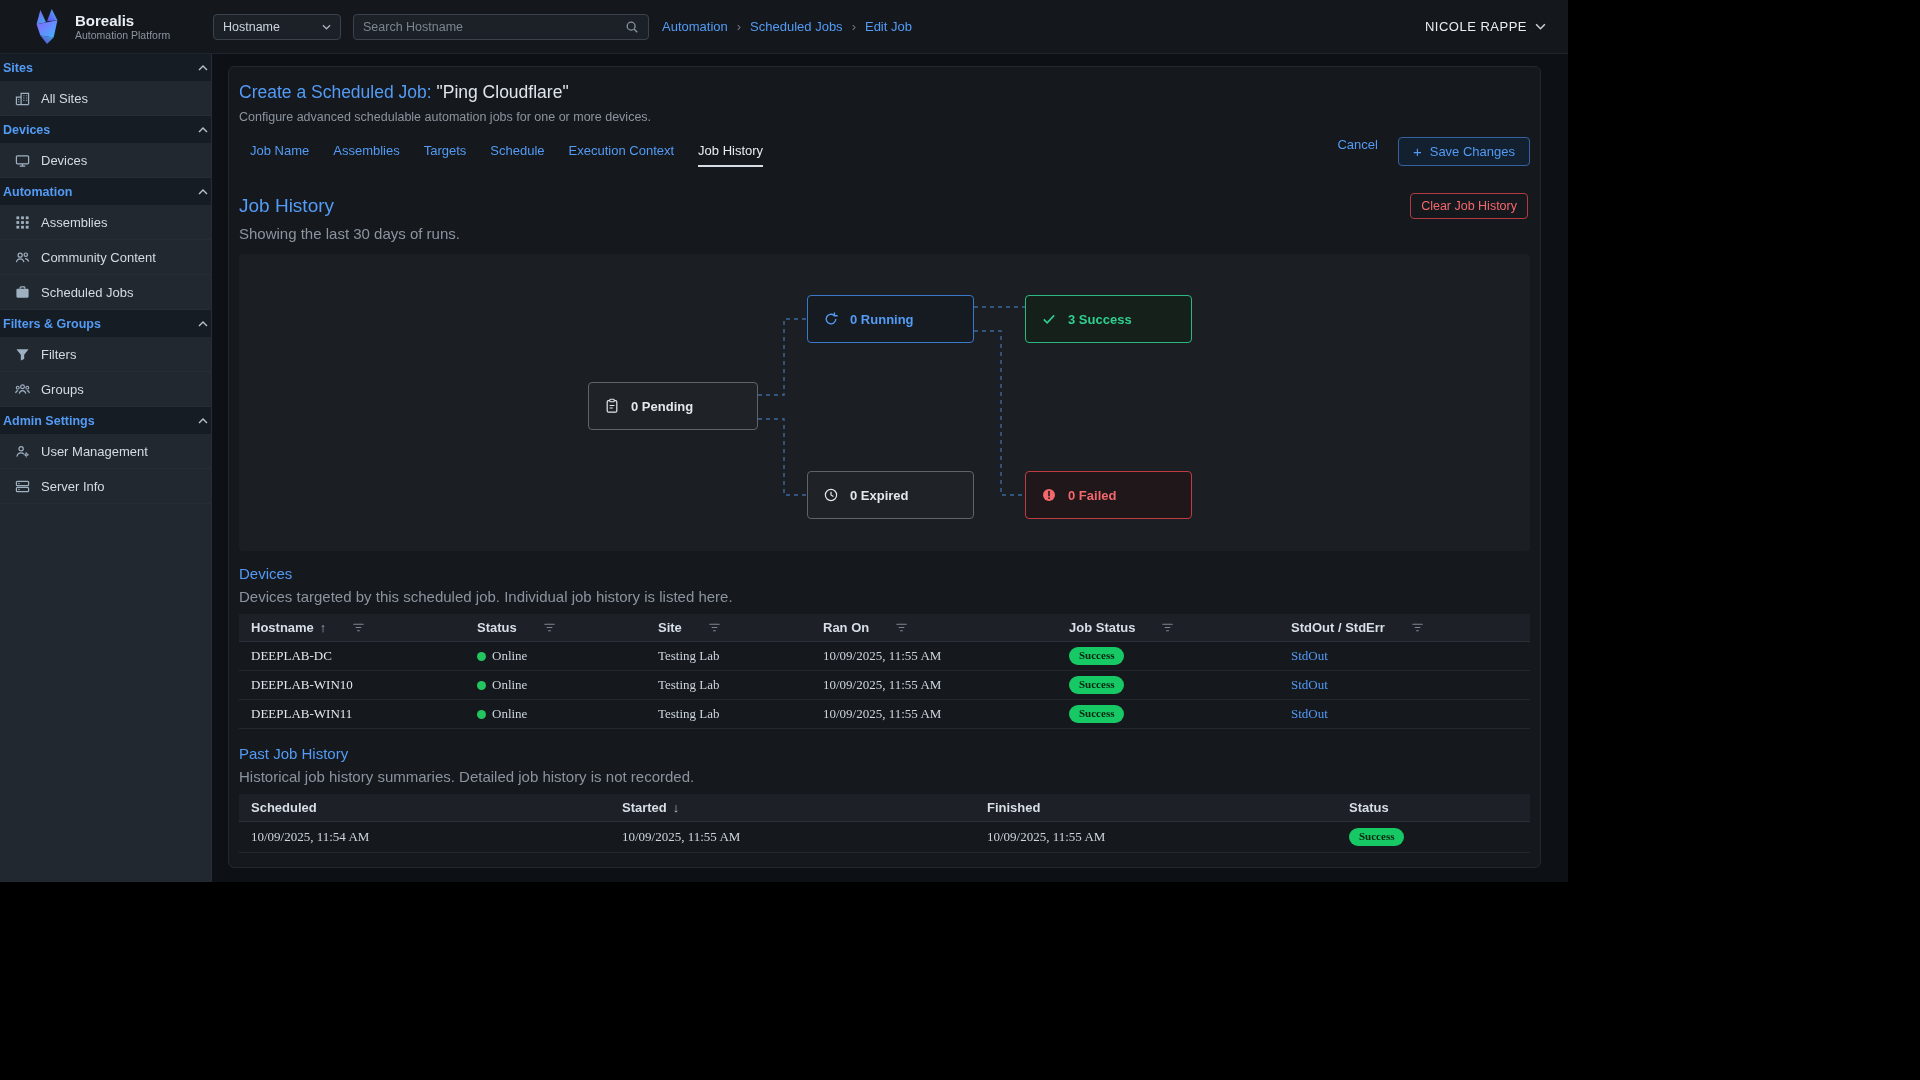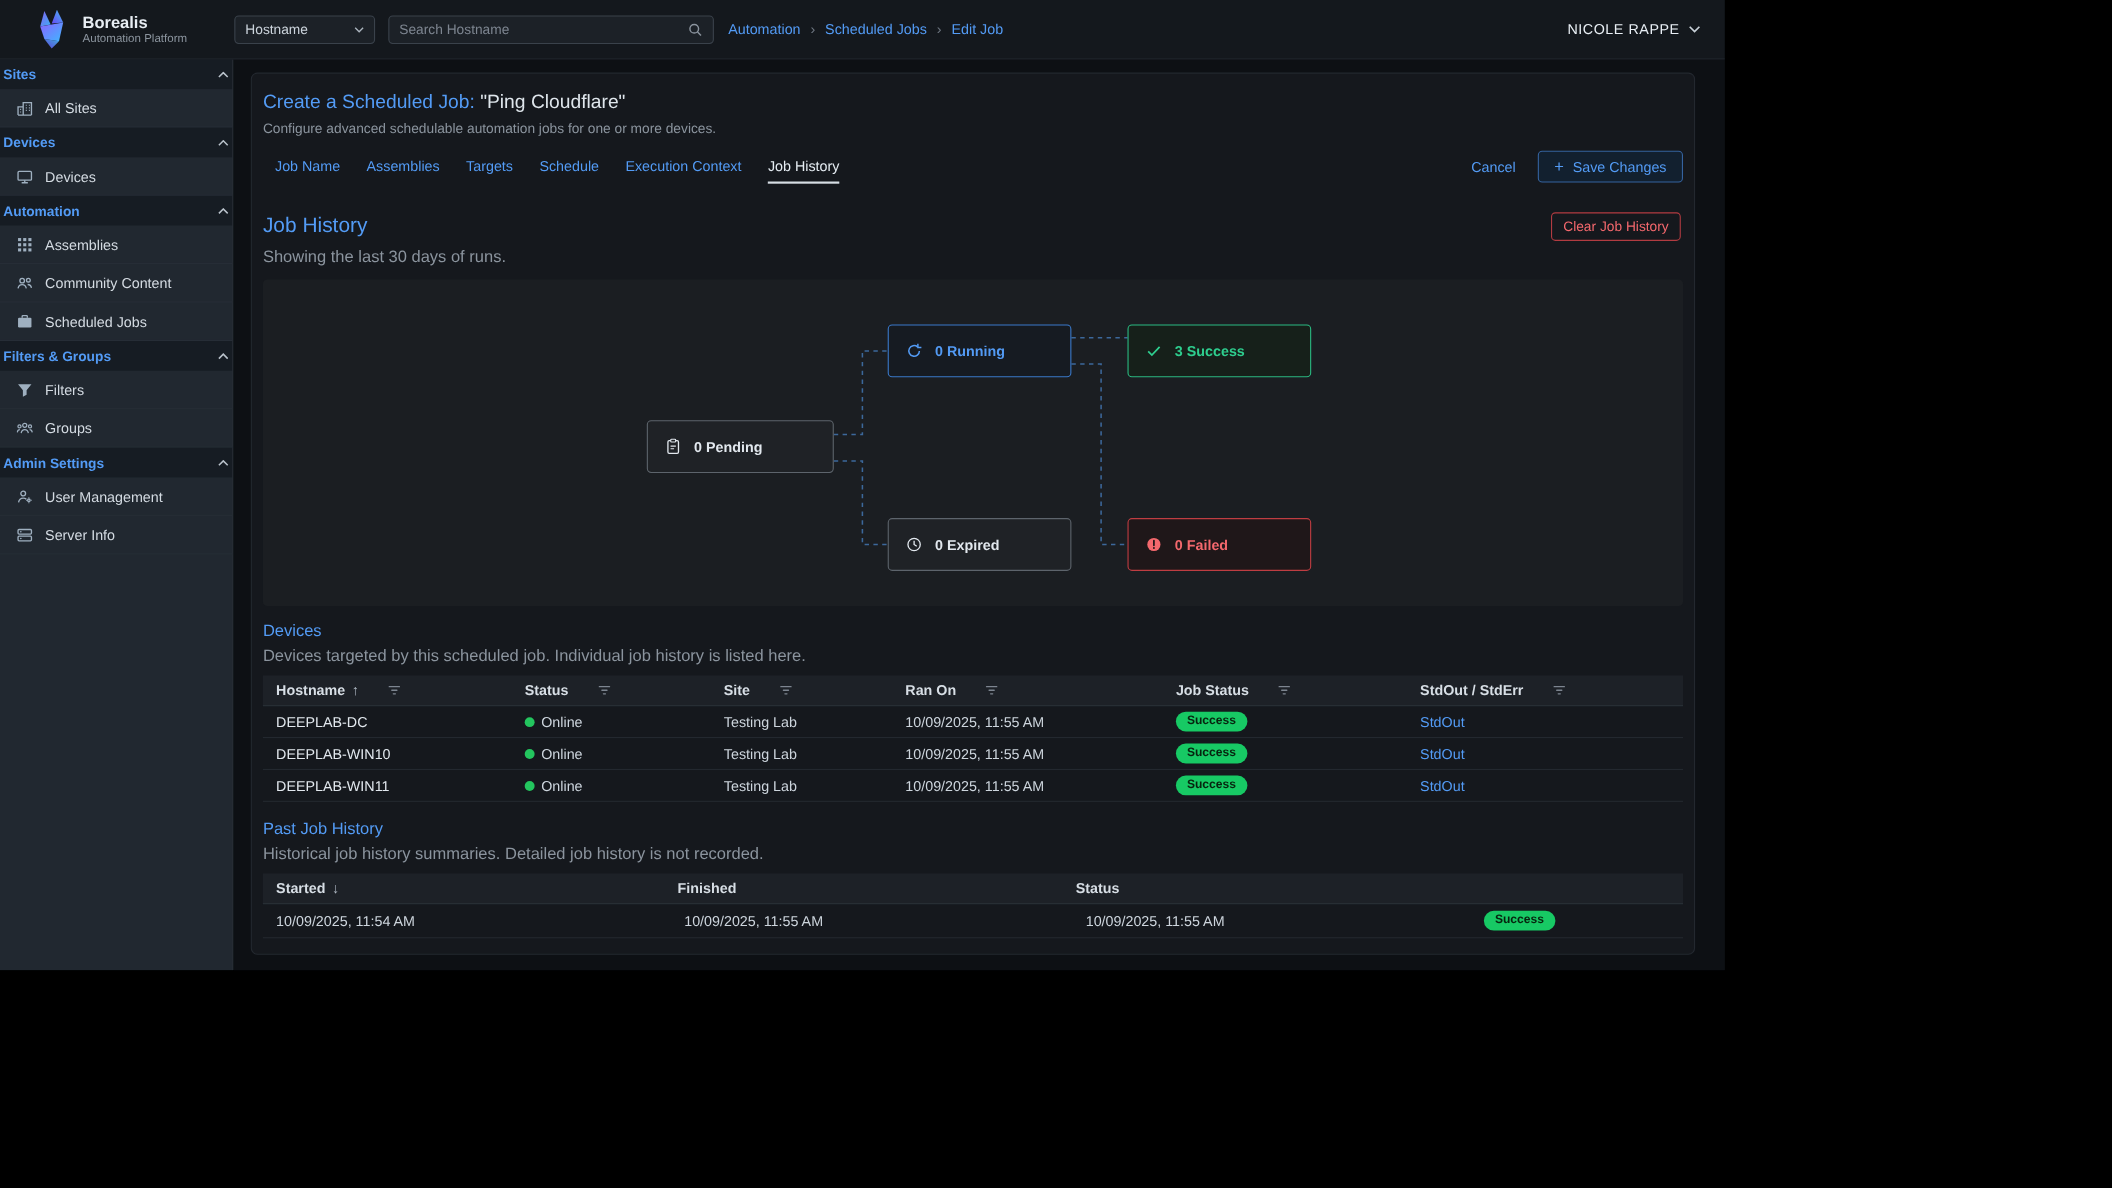--- a/index.html
+++ b/index.html
@@ -37,21 +37,21 @@
 
   .page-title { font-size:17.5px; font-weight:500; }
   .t-blue { color:#539bf5; }
   .t-name { color:#dfe6ec; }
   .page-sub { margin-top:7px; font-size:12.5px; color:#8b949e; }
 
   .tabs-row { margin-top:13px; display:flex; align-items:center; }
   .tabs { display:flex; gap:24px; margin-left:11px; }
   .tab { font-size:13px; color:#539bf5; text-decoration:none; padding-bottom:7px; border-bottom:2px solid transparent; cursor:pointer; white-space:nowrap; }
   .tab.active { color:#e6edf3; border-bottom-color:#d6dde4; }
-  .tab-actions { margin-left:auto; display:flex; align-items:center; gap:20px; margin-bottom:6px; }
+  .tab-actions { margin-left:auto; display:flex; gap:20px; margin-bottom:6px; }
   .cancel-link { color:#539bf5; font-size:13px; text-decoration:none; cursor:pointer; }
   .save-btn { display:flex; align-items:center; gap:8px; height:29px; padding:0 14px; background:#12202f; border:1px solid #35639f; border-radius:4px; color:#539bf5; font-size:13px; cursor:pointer; font-family:inherit; }
   .save-btn .plus { font-size:15px; line-height:1; }
 
   .sec-head-row { display:flex; align-items:center; margin-top:21px; }
   .sec-h1 { font-size:19px; font-weight:500; color:#539bf5; }
   .sec-h2 { font-size:15px; font-weight:500; color:#539bf5; }
   .sec-desc { margin-top:6px; font-size:15px; color:#8b949e; }
   .clear-btn { margin-left:auto; margin-right:2px; height:26px; padding:0 10px; background:transparent; border:1px solid #b23b41; border-radius:4px; color:#f4686d; font-size:12.5px; cursor:pointer; font-family:inherit; }
 
@@ -63,21 +63,21 @@
   .fb-pending { left:349px; top:128px; width:170px; border-color:#5d646c; color:#e2e8ee; background:#1f2226; }
   .fb-running { left:568px; top:41px;  width:167px; border-color:#3a79c9; color:#539bf5; background:#161b22; }
   .fb-success { left:786px; top:41px;  width:167px; border-color:#2bb981; color:#2ecf8f; background:#16201a; }
   .fb-expired { left:568px; top:217px; width:167px; border-color:#5d646c; color:#e2e8ee; background:#1f2226; }
   .fb-failed  { left:786px; top:217px; width:167px; border-color:#bf3d42; color:#f4686d; background:#1f1719; }
   .fb-ic { display:flex; flex:none; }
 
   
   .tbl { margin-top:9px; }
   .t-head { display:flex; align-items:center; height:28px; background:#1d2127; border-bottom:1px solid #2a3037; font-size:13px; font-weight:700; color:#d7dee5; }
-  .t-row { display:flex; align-items:center; height:29px; border-bottom:1px solid #23282f; font-size:13px; color:#cdd5dd; }
+  .t-row { display:flex; align-items:center; height:29px; border-bottom:1px solid #23282f; font-size:13px; color:#cdd5dd;font-family:Liberation Serif, serif; }
   .pt-row { height:31px; }
   .cell { display:flex; align-items:center; gap:6px; padding-left:12px; height:100%; }
   .th { cursor:pointer; }
   .filter-ic { margin-left:20px; display:flex; cursor:pointer; }
   .sort-ic { color:#aeb8c2; font-size:13px; cursor:pointer; }
   .dc1{width:226px}.dc2{width:181px}.dc3{width:165px}.dc4{width:246px}.dc5{width:222px}.dc6{flex:1}
   .pc1{width:371px}.pc2{width:365px}.pc3{width:362px}.pc4{flex:1}
   .hostname { color:#e2e8ee; }
   .dot { width:9px; height:9px; border-radius:50%; background:#23c55e; flex:none; }
   .badge { background:#17c964; color:#07240f; font-size:11px; font-weight:700; padding:2.5px 10px; border-radius:10px; line-height:1.2; }
@@ -481,20 +481,23 @@
         </div>
       </div>
 
       <div class="sec-head-row" style="margin-top:16px;">
         <div class="sec-h2">Past Job History</div>
       </div>
       <div class="sec-desc">Historical job history summaries. Detailed job history is not recorded.</div>
 
       <div class="tbl">
         <div class="t-head">
+          <div class="cell pc1 th">
+            <span>Scheduled</span>
+          </div>
           <div class="cell pc2 th">
             <span>Started</span>
             <span class="sort-ic">↓</span>
           </div>
           <div class="cell pc3 th">
             <span>Finished</span>
           </div>
           <div class="cell pc4 th">
             <span>Status</span>
           </div>

